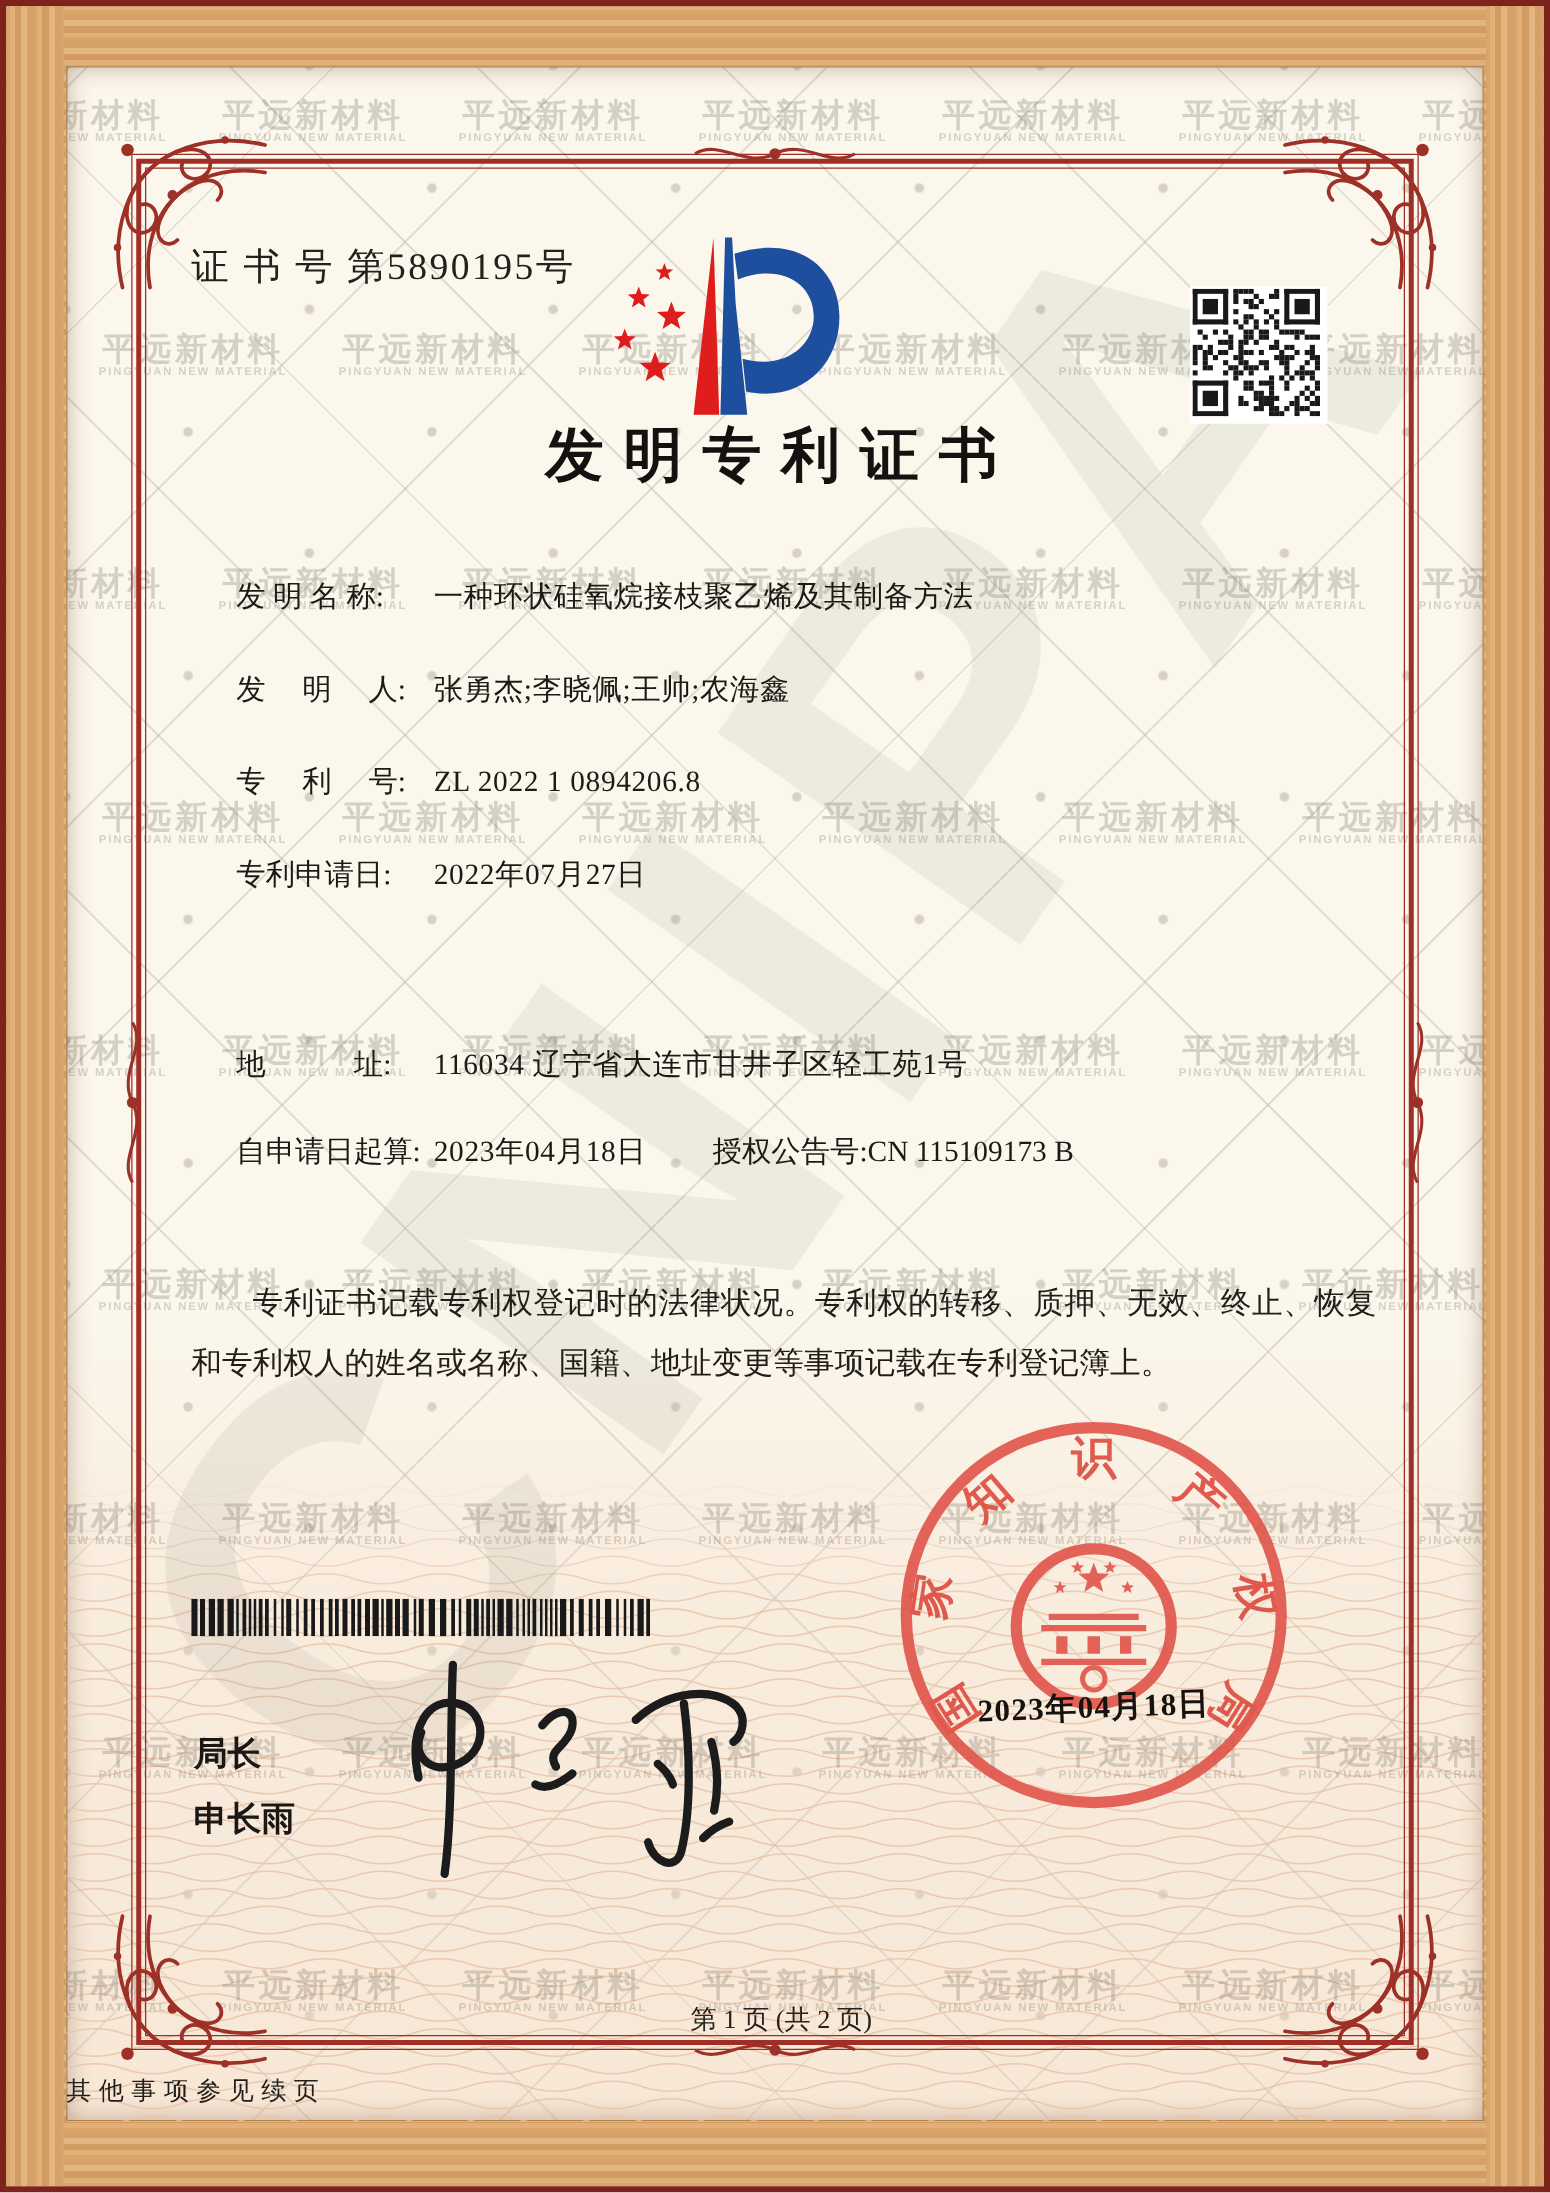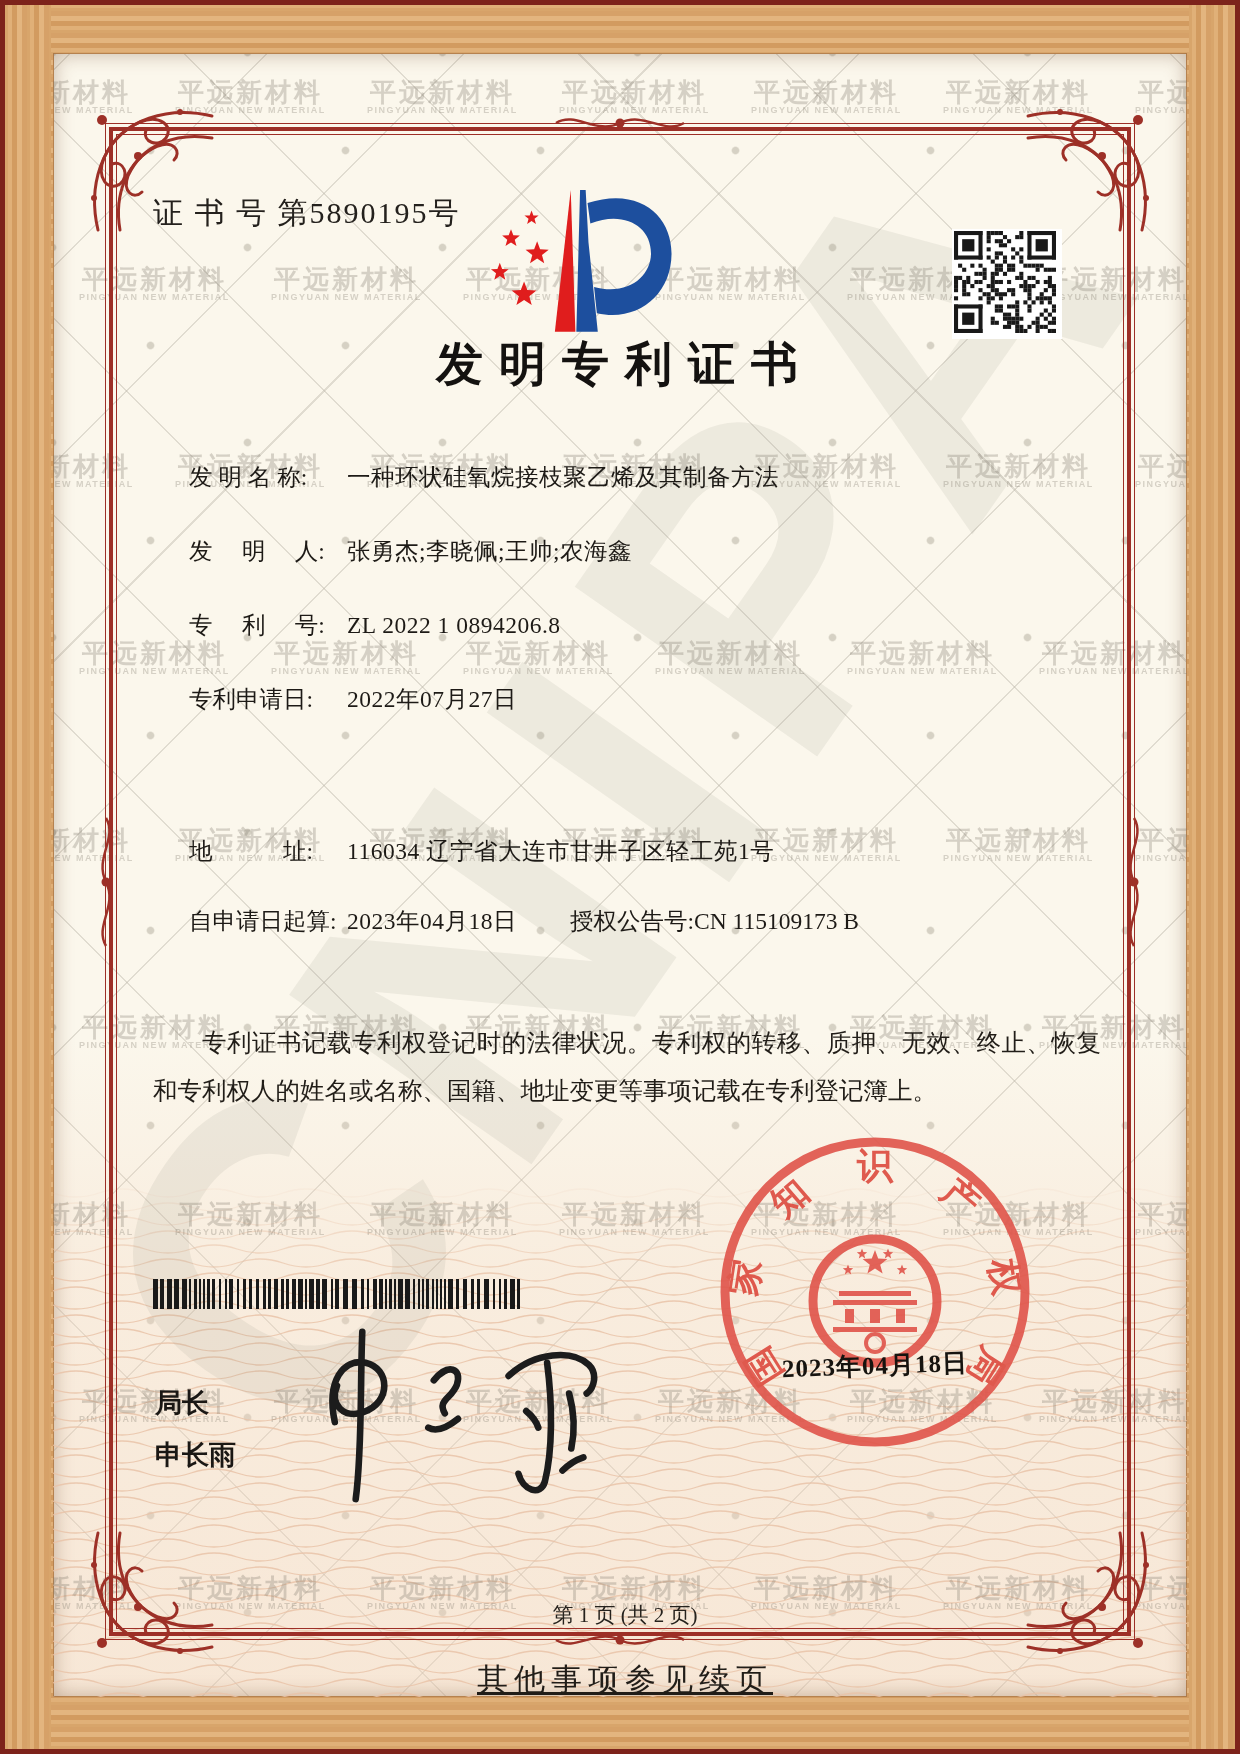--- a/index.html
+++ b/index.html
@@ -60,22 +60,22 @@
   #barcode{position:absolute;left:100px;top:1226px;width:372px;height:30px;}
   .dir-title{position:absolute;left:102px;top:1332px;font-family:"Liberation Sans","DejaVu Sans",sans-serif;
     font-size:27px;font-weight:600;color:#1a1714;text-align:center;}
   .dir-name{position:absolute;left:102px;top:1384px;font-family:"Liberation Sans","DejaVu Sans",sans-serif;
     font-size:27px;font-weight:600;color:#1a1714;}
   #sig{position:absolute;left:240px;top:1262px;width:330px;height:190px;}
   #seal-wrap{position:absolute;left:655px;top:1072px;width:334px;height:334px;z-index:6;}
   .seal-date{position:absolute;left:655px;top:1296px;width:334px;text-align:center;z-index:7;
     font-size:25px;font-weight:bold;color:#16130f;transform:rotate(-2deg);letter-spacing:1px;}
   .page-info{position:absolute;left:52px;width:1040px;top:1548px;text-align:center;font-size:21px;color:#26221d;}
-  .footer-note{position:absolute;left:0;width:1144px;top:1606px;text-align:center;font-size:31px;
-    letter-spacing:6px;color:#211d18;text-decoration:underline;}
+  .footer-note{position:absolute;left:0;width:1144px;top:1606px;text-align:left;font-size:20px;
+    letter-spacing:6px;color:#211d18;}
 </style>
 </head>
 <body>
 
 <div class="scene">
   <div class="wood-side wood-l"></div>
   <div class="wood-side wood-r"></div>
 
   <div class="paper">
 

